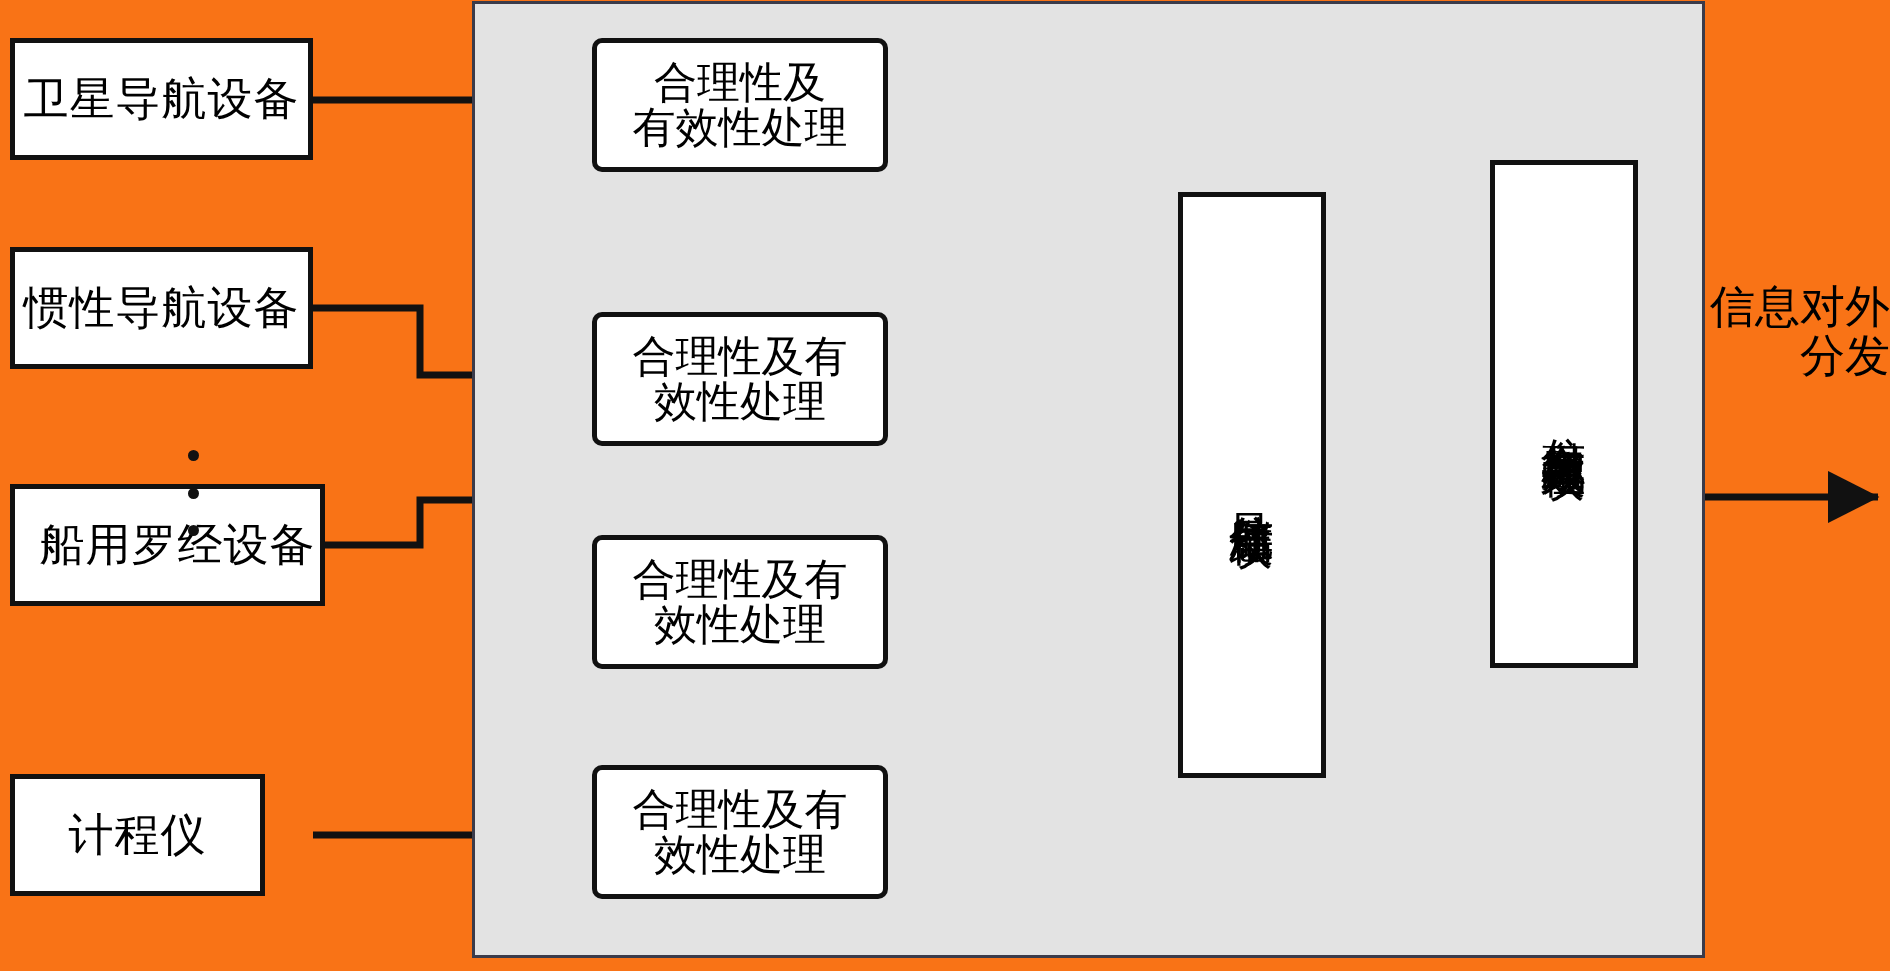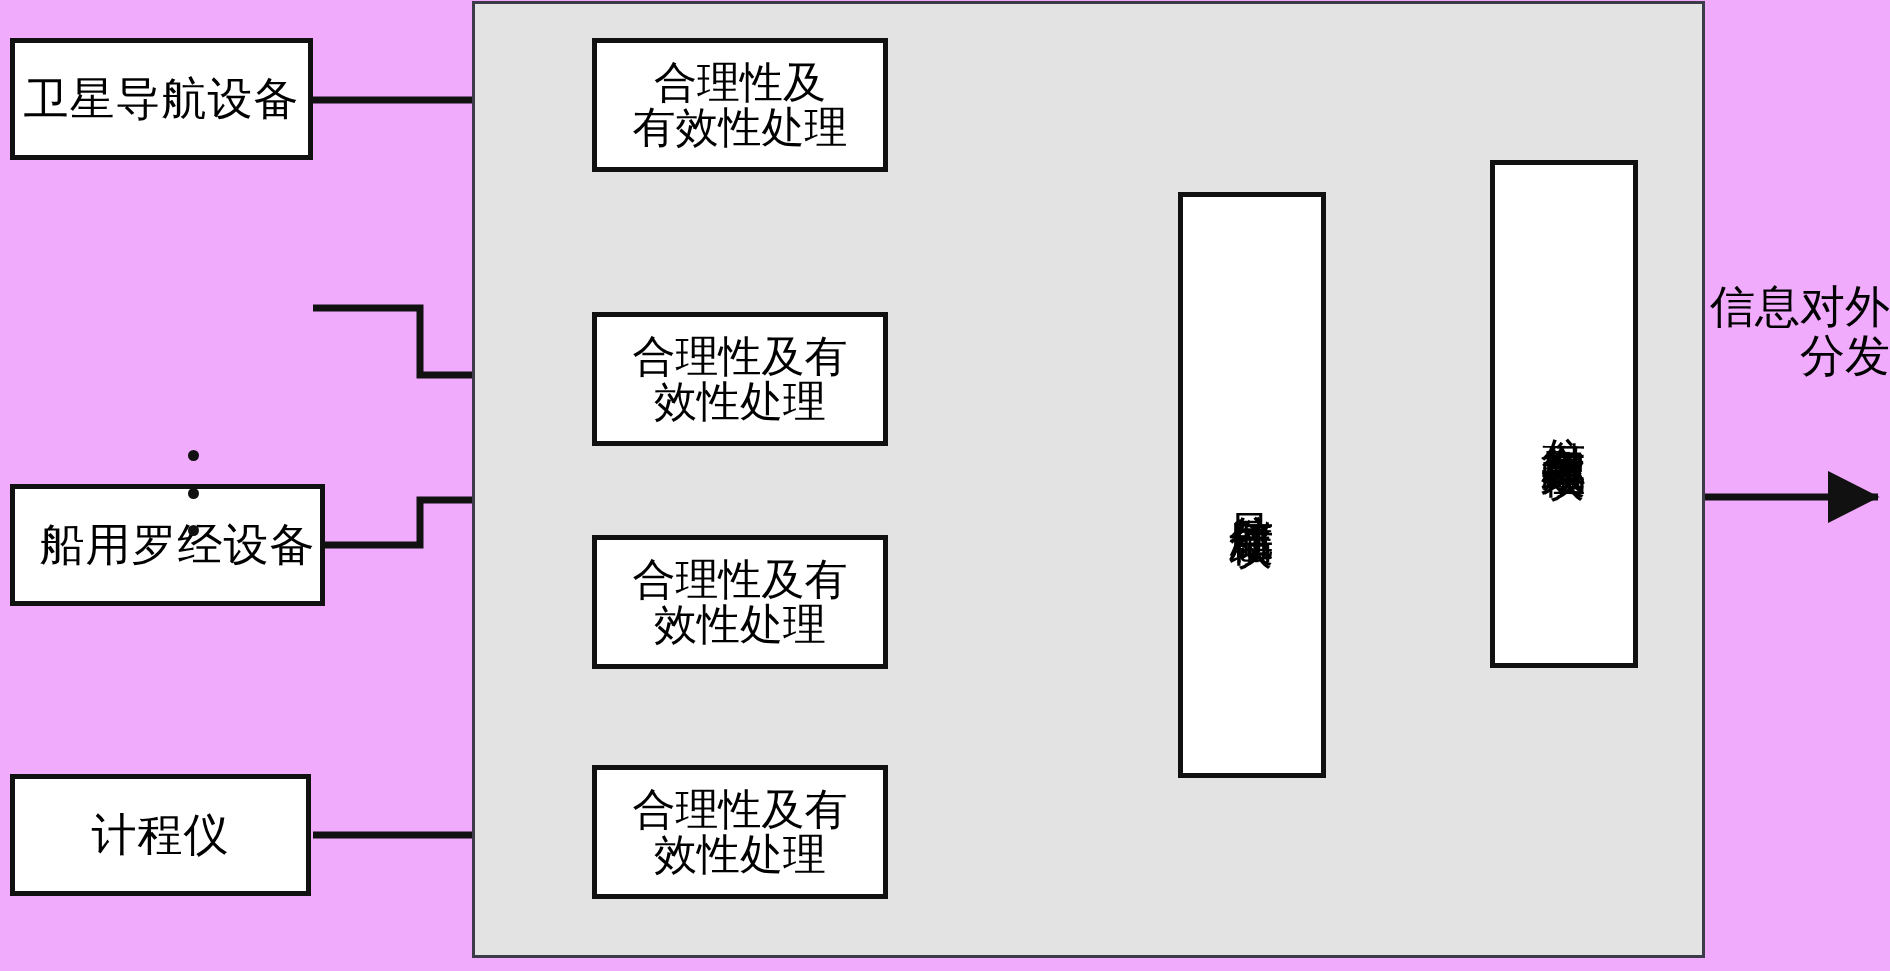--- a/index.html
+++ b/index.html
@@ -4,21 +4,21 @@
 <style>
   html, body {
     margin: 0;
     padding: 0;
     background: #ffffff;
   }
   #diagram-root {
     position: relative;
     width: 1890px;
     height: 971px;
-    background: #f0abfc;
+    background: #f97316;
     font-family: "DejaVu Sans", "Liberation Sans", sans-serif;
     overflow: hidden;
   }
   #diagram-svg {
     position: absolute;
     left: 0;
     top: 0;
     width: 1890px;
     height: 971px;
   }
@@ -36,21 +36,21 @@
     line-height: 1.04;
     z-index: 5;
   }
   .node-label {
     display: block;
     white-space: pre-line;
   }
   
   .src-box { font-size: 45px; letter-spacing: 1px; }
   
-  .proc-box { font-size: 43px; letter-spacing: 0px; }
+  .proc-box { font-size: 43px; letter-spacing: 0px; border-radius: 10px; }
   
   .vert-module {
     writing-mode: vertical-rl;
     text-orientation: upright;
     font-size: 44px;
     letter-spacing: 2px;
     line-height: 1.0;
   }
   .vert-module .node-label {
     writing-mode: vertical-rl;
@@ -136,26 +136,29 @@
       <path d="M1330,497 L1472,497" marker-end="url(#arrowhead)"></path>
 
       <path d="M1640,497 L1878,497" marker-end="url(#arrowhead)"></path>
     </g>
   </svg>
 
   <div class="node src-box" style="left:10px; top:38px; width:303px; height:122px;">
     <span class="node-label">卫星导航设备</span>
   </div>
 
+  <div class="node src-box" style="left:10px; top:247px; width:303px; height:122px;">
+    <span class="node-label">惯性导航设备</span>
+  </div>
 
   <div class="node src-box" style="left:10px; top:484px; width:315px; height:122px;padding-left:20px;">
     <span class="node-label">船用罗经设备</span>
   </div>
 
-  <div class="node src-box" style="left:10px; top:774px; width:301px; height:122px;">
+  <div class="node src-box" style="left:10px; top:774px; width:255px; height:122px;">
     <span class="node-label">计程仪</span>
   </div>
 
   <div id="ellipsis-dots">
     <span class="dot"></span>
     <span class="dot"></span>
     <span class="dot"></span>
   </div>
 
   <div class="node proc-box" style="left:592px; top:38px; width:296px; height:134px;">

